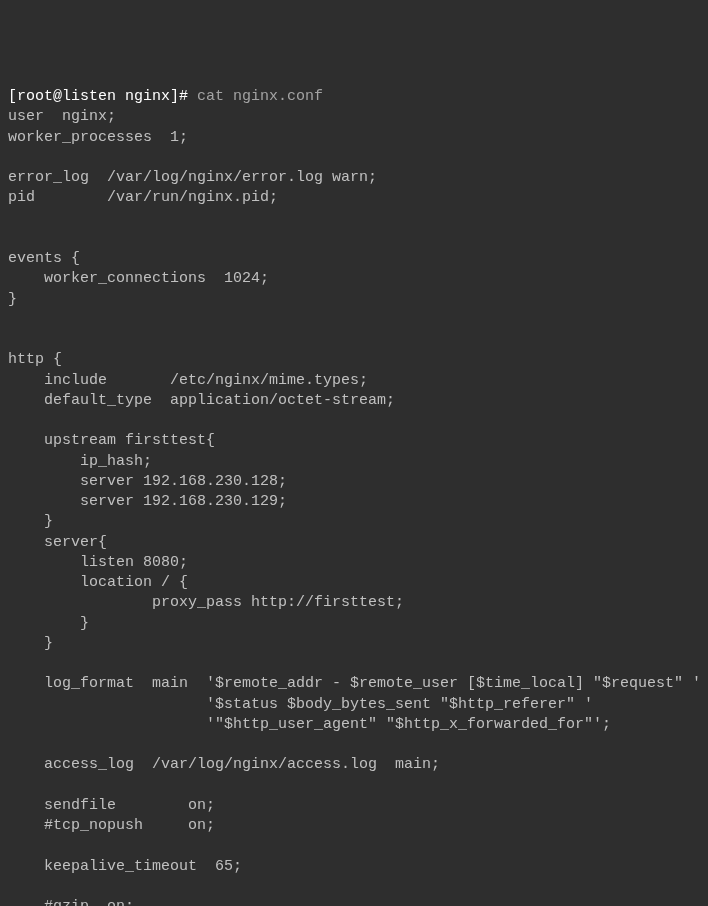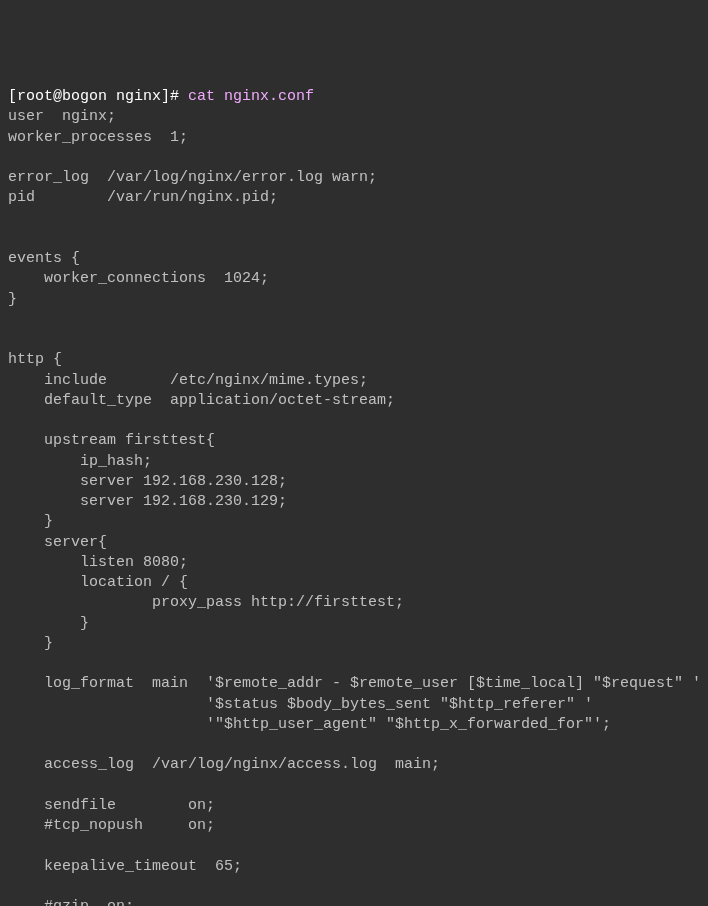--- a/index.html
+++ b/index.html
@@ -16,32 +16,32 @@
       padding: 6px 8px;
       width: 708px;
       height: 906px;
       overflow: hidden;
       white-space: pre;
     }
     .prompt-user {
       color: #ffffff;
     }
     .prompt-command {
-      color: #f0abfc;
+      color: #a3a3a3;
     }
     .terminal-content {
       display: block;
     }
   </style>
 </head>
 <body>
 
 
 
-<div class="terminal-content"><span class="prompt-user">[root@bogon nginx]# </span><span class="prompt-command">cat nginx.conf</span><span>
+<div class="terminal-content"><span class="prompt-user">[root@listen nginx]# </span><span class="prompt-command">cat nginx.conf</span><span>
 user  nginx;
 worker_processes  1;
 
 error_log  /var/log/nginx/error.log warn;
 pid        /var/run/nginx.pid;
 
 
 events {
     worker_connections  1024;
 }

